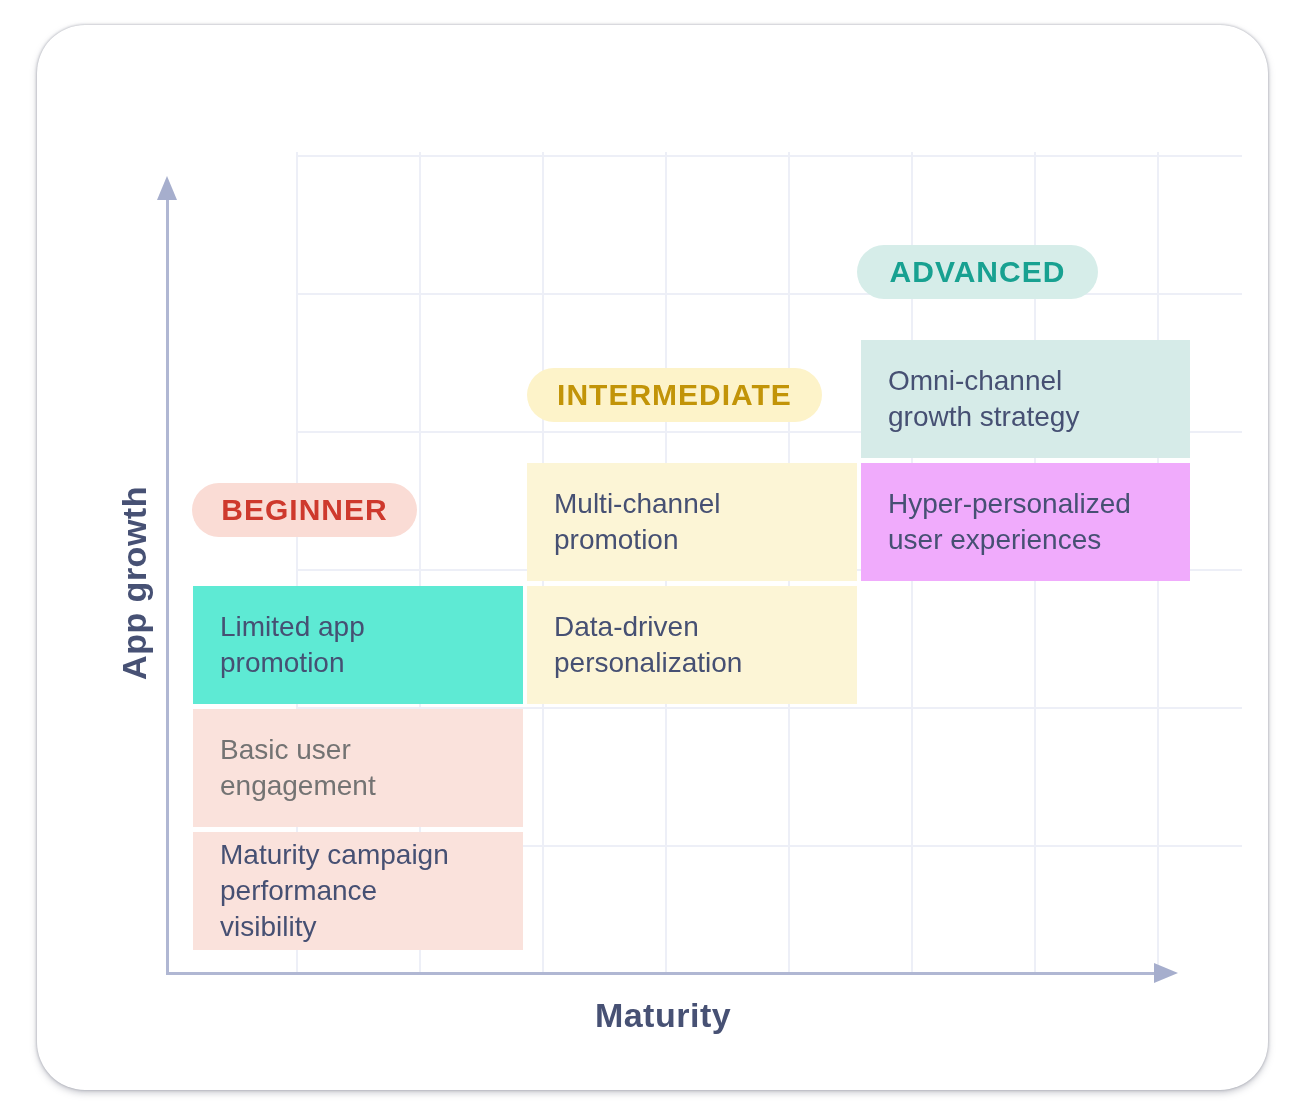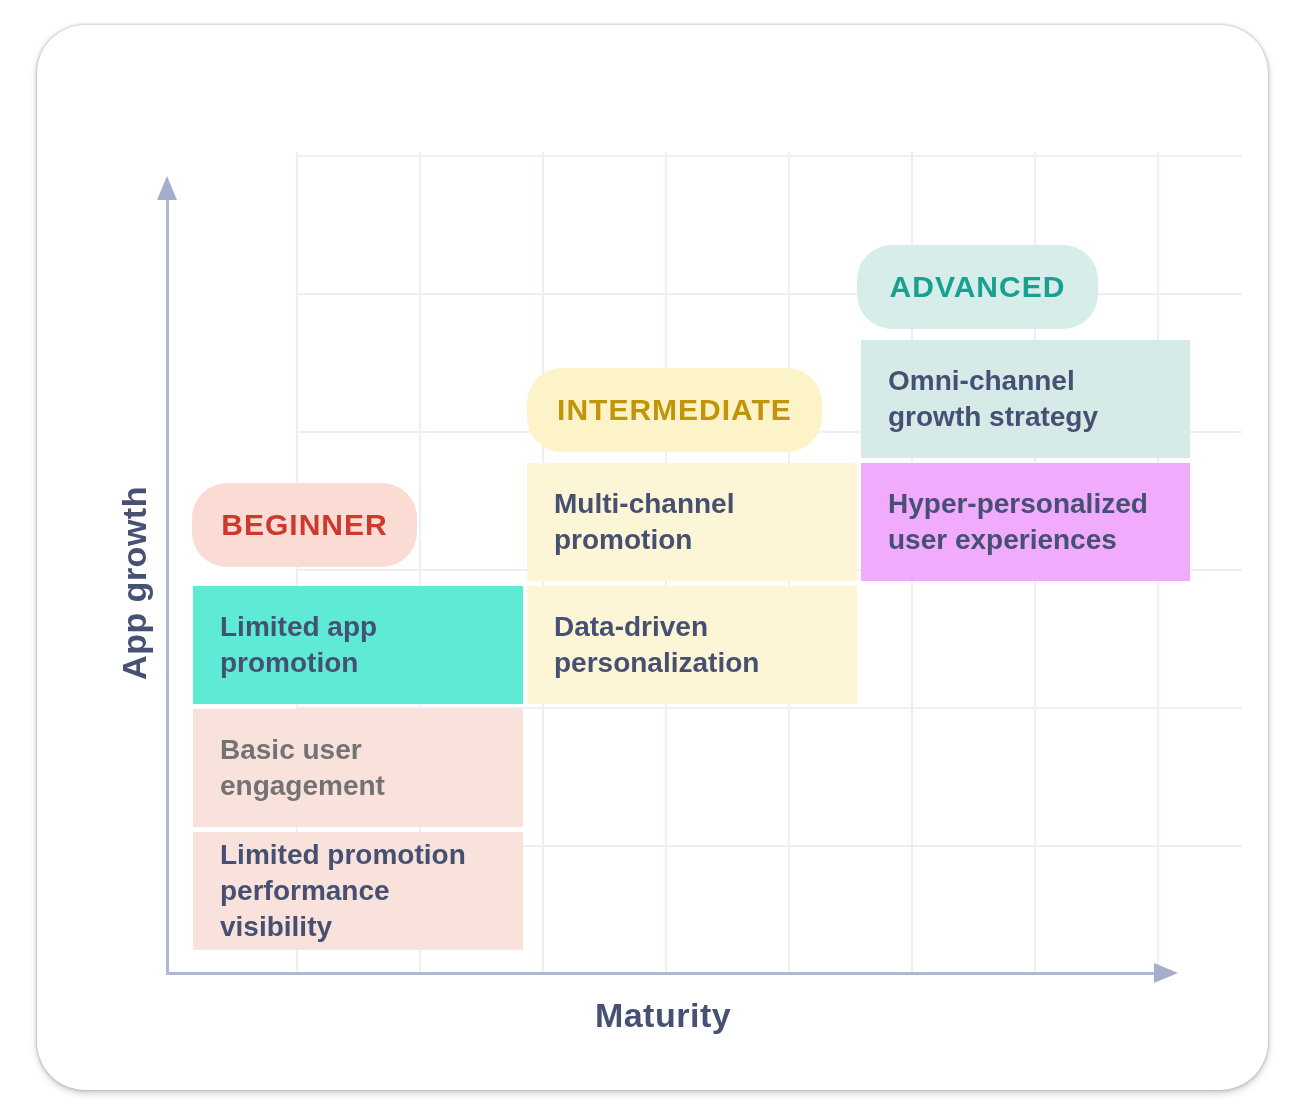--- a/index.html
+++ b/index.html
@@ -42,41 +42,41 @@
     font-size: 34px;
     font-weight: 700;
     letter-spacing: 0.5px;
     white-space: nowrap;
   }
   .y-label { left: 134px; top: 583px; transform: translate(-50%,-50%) rotate(-90deg); }
   .x-label { left: 663px; top: 996px; transform: translateX(-50%); }
 
   .pill {
     position: absolute;
-    height: 84px;
+    height: 54px;
     border-radius: 35px;
     display: flex;
     align-items: center;
     justify-content: center;
     font-size: 30px;
     font-weight: 700;
     letter-spacing: 1px;
     white-space: nowrap;
   }
 
   .block {
     position: absolute;
     height: 118px;
     display: flex;
     flex-direction: column;
     justify-content: center;
     padding: 0 6px 0 27px;
     box-sizing: border-box;
     font-size: 28px;
-    font-weight: 700;
+    font-weight: 400;
     line-height: 36px;
     white-space: pre-line;
   }
 </style>
 </head>
 <body>
 
 <div class="stage">
 
   <div class="card"></div>
@@ -92,21 +92,21 @@
   <div class="axis-label x-label" style="color: rgb(71, 81, 116);">Maturity</div>
 
   <div class="pill" style="left: 192px; top: 483px; width: 225px; background: rgb(250, 220, 213); color: rgb(206, 57, 45);">BEGINNER</div>
   <div class="pill" style="left: 527px; top: 368px; width: 295px; background: rgb(253, 243, 201); color: rgb(194, 148, 8);">INTERMEDIATE</div>
   <div class="pill" style="left: 857px; top: 245px; width: 241px; background: rgb(214, 237, 233); color: rgb(24, 161, 145);">ADVANCED</div>
 
   <div class="block" style="left: 193px; top: 586px; width: 330px; background: #5eead4; color: rgb(70, 80, 115);">Limited app
 promotion</div>
   <div class="block" style="left: 193px; top: 709px; width: 330px; background: rgb(250, 226, 220); color: #737373;">Basic user
 engagement</div>
-  <div class="block" style="left: 193px; top: 832px; width: 330px; background: rgb(250, 226, 220); color: rgb(70, 80, 115);">Limited promotion
+  <div class="block" style="left: 193px; top: 832px; width: 330px; background: rgb(250, 226, 220); color: rgb(70, 80, 115);">Maturity campaign
 performance
 visibility</div>
 
   <div class="block" style="left: 527px; top: 463px; width: 330px; background: rgb(252, 245, 214); color: rgb(70, 80, 115);">Multi-channel
 promotion</div>
   <div class="block" style="left: 527px; top: 586px; width: 330px; background: rgb(252, 245, 214); color: rgb(70, 80, 115);">Data-driven
 personalization</div>
 
   <div class="block" style="left: 861px; top: 340px; width: 329px; background: rgb(214, 235, 232); color: rgb(70, 80, 115);">Omni-channel
 growth strategy</div>

